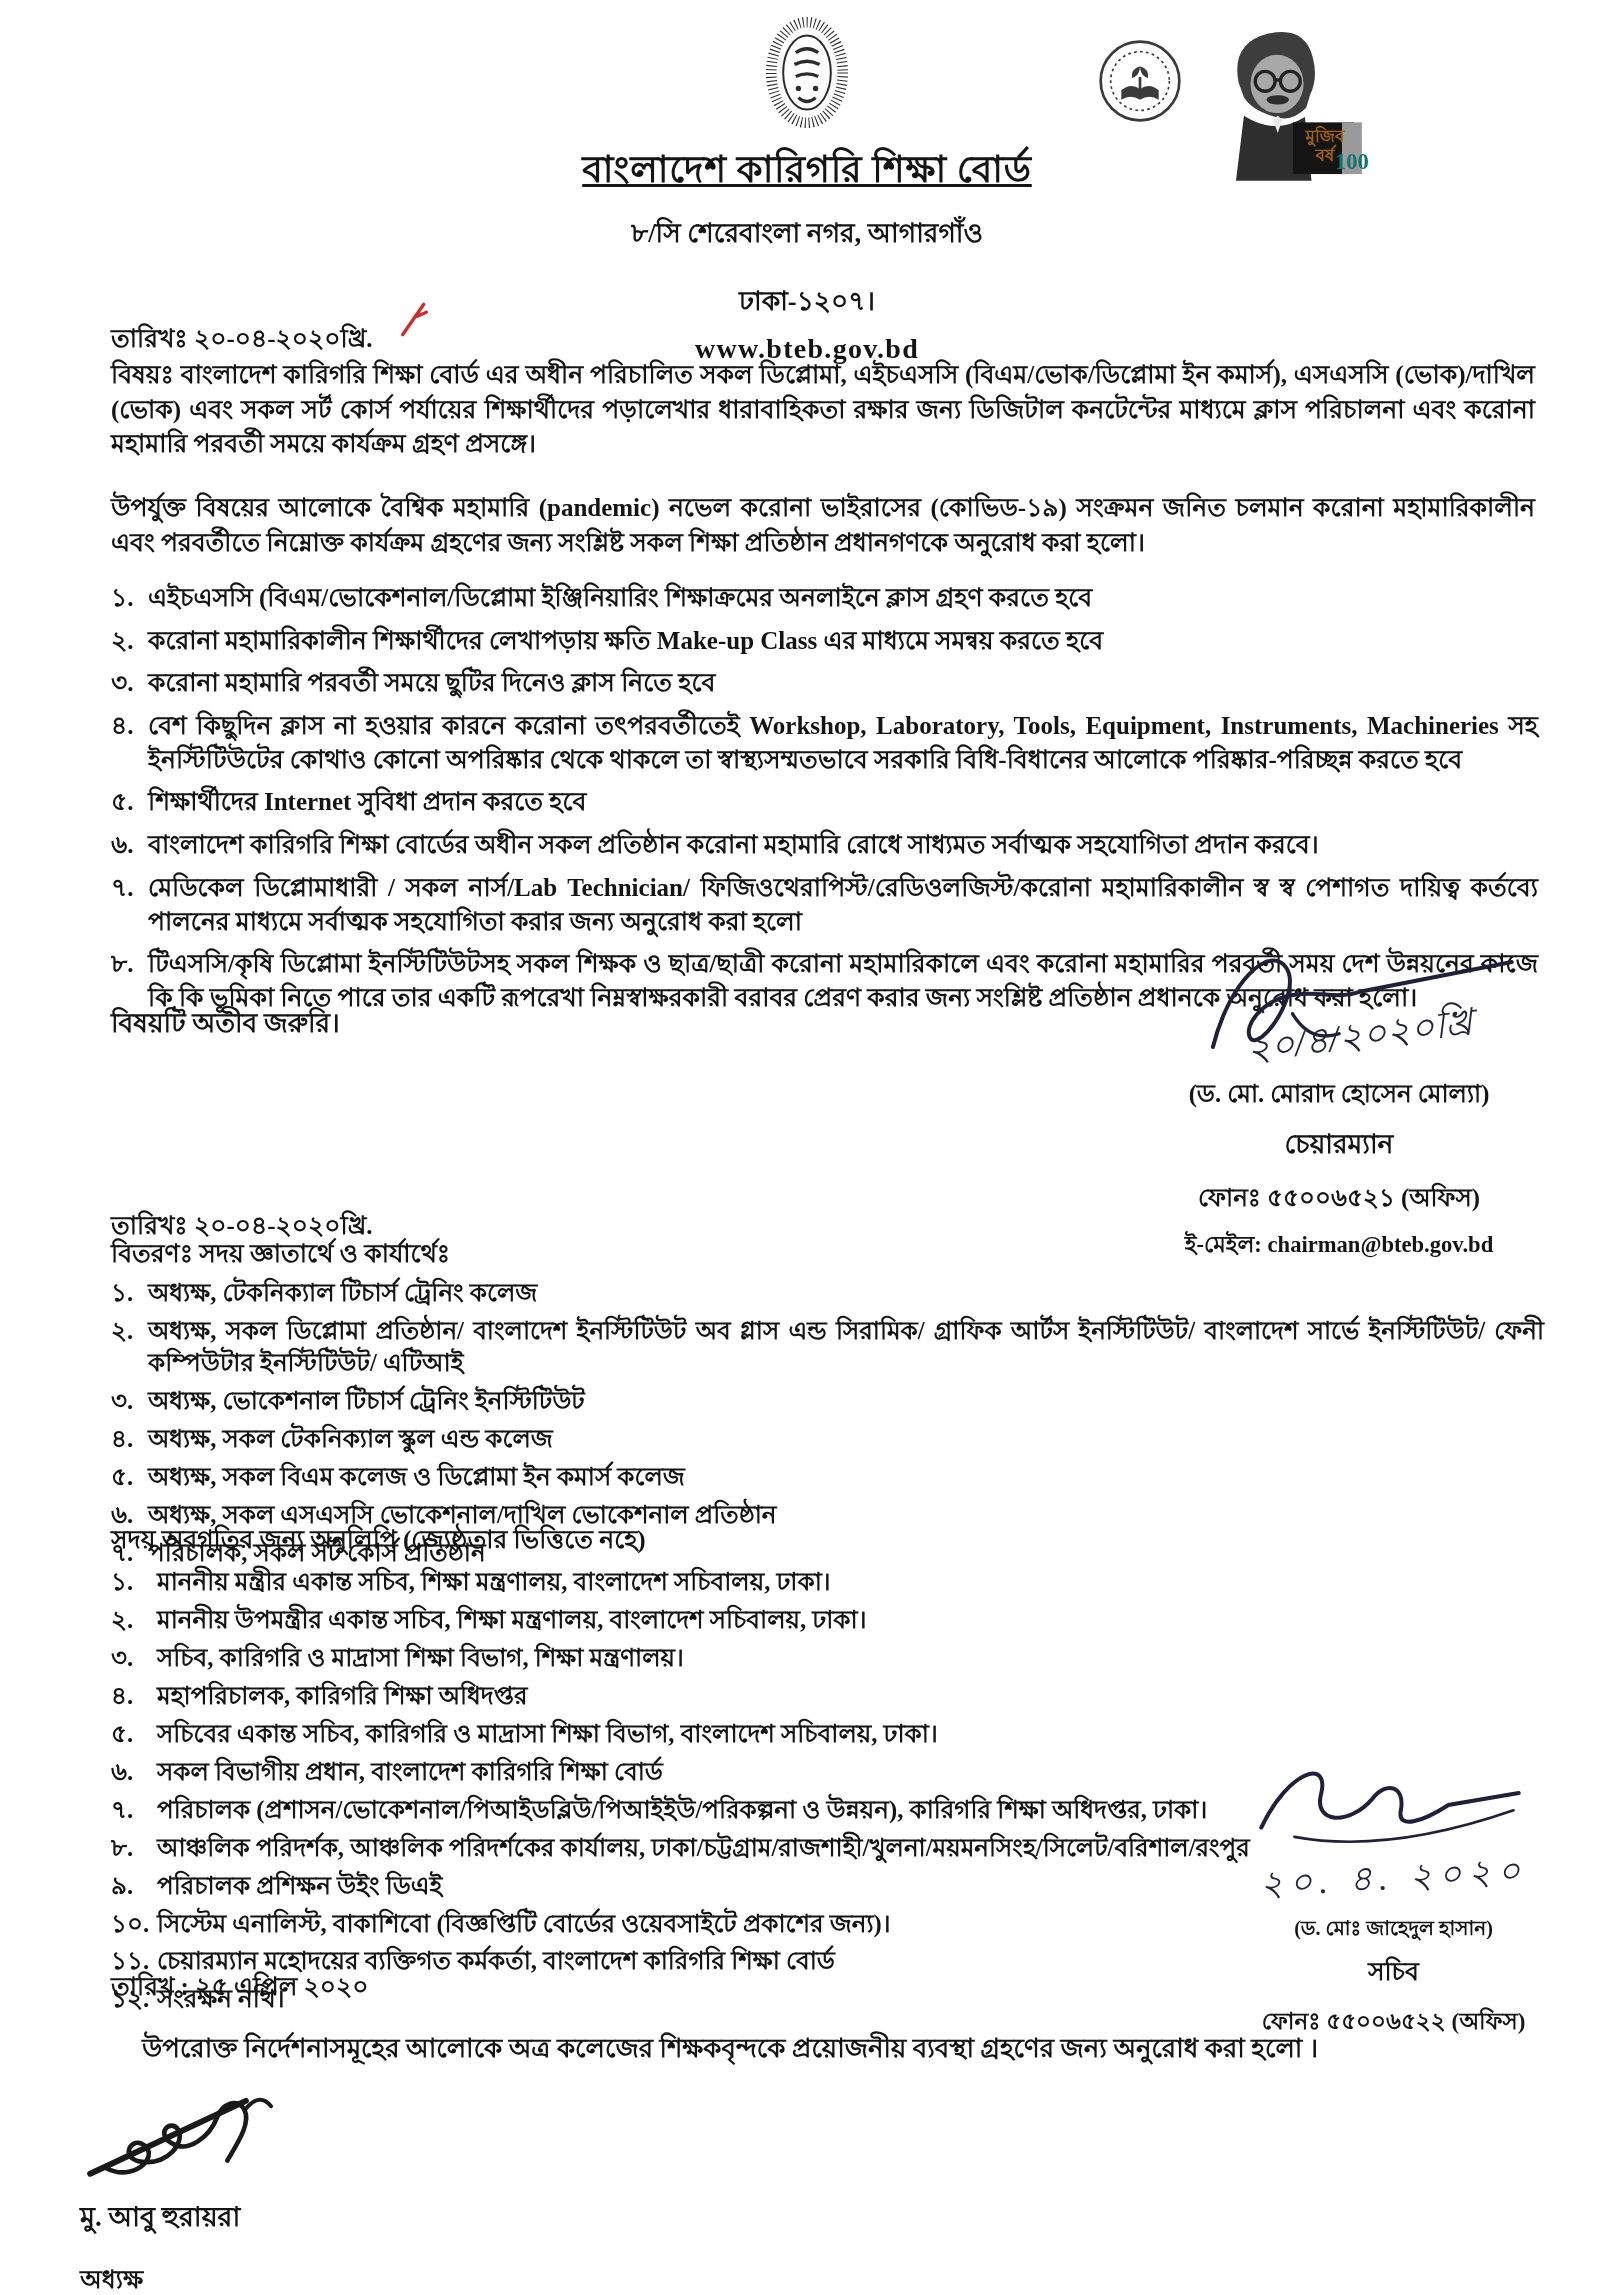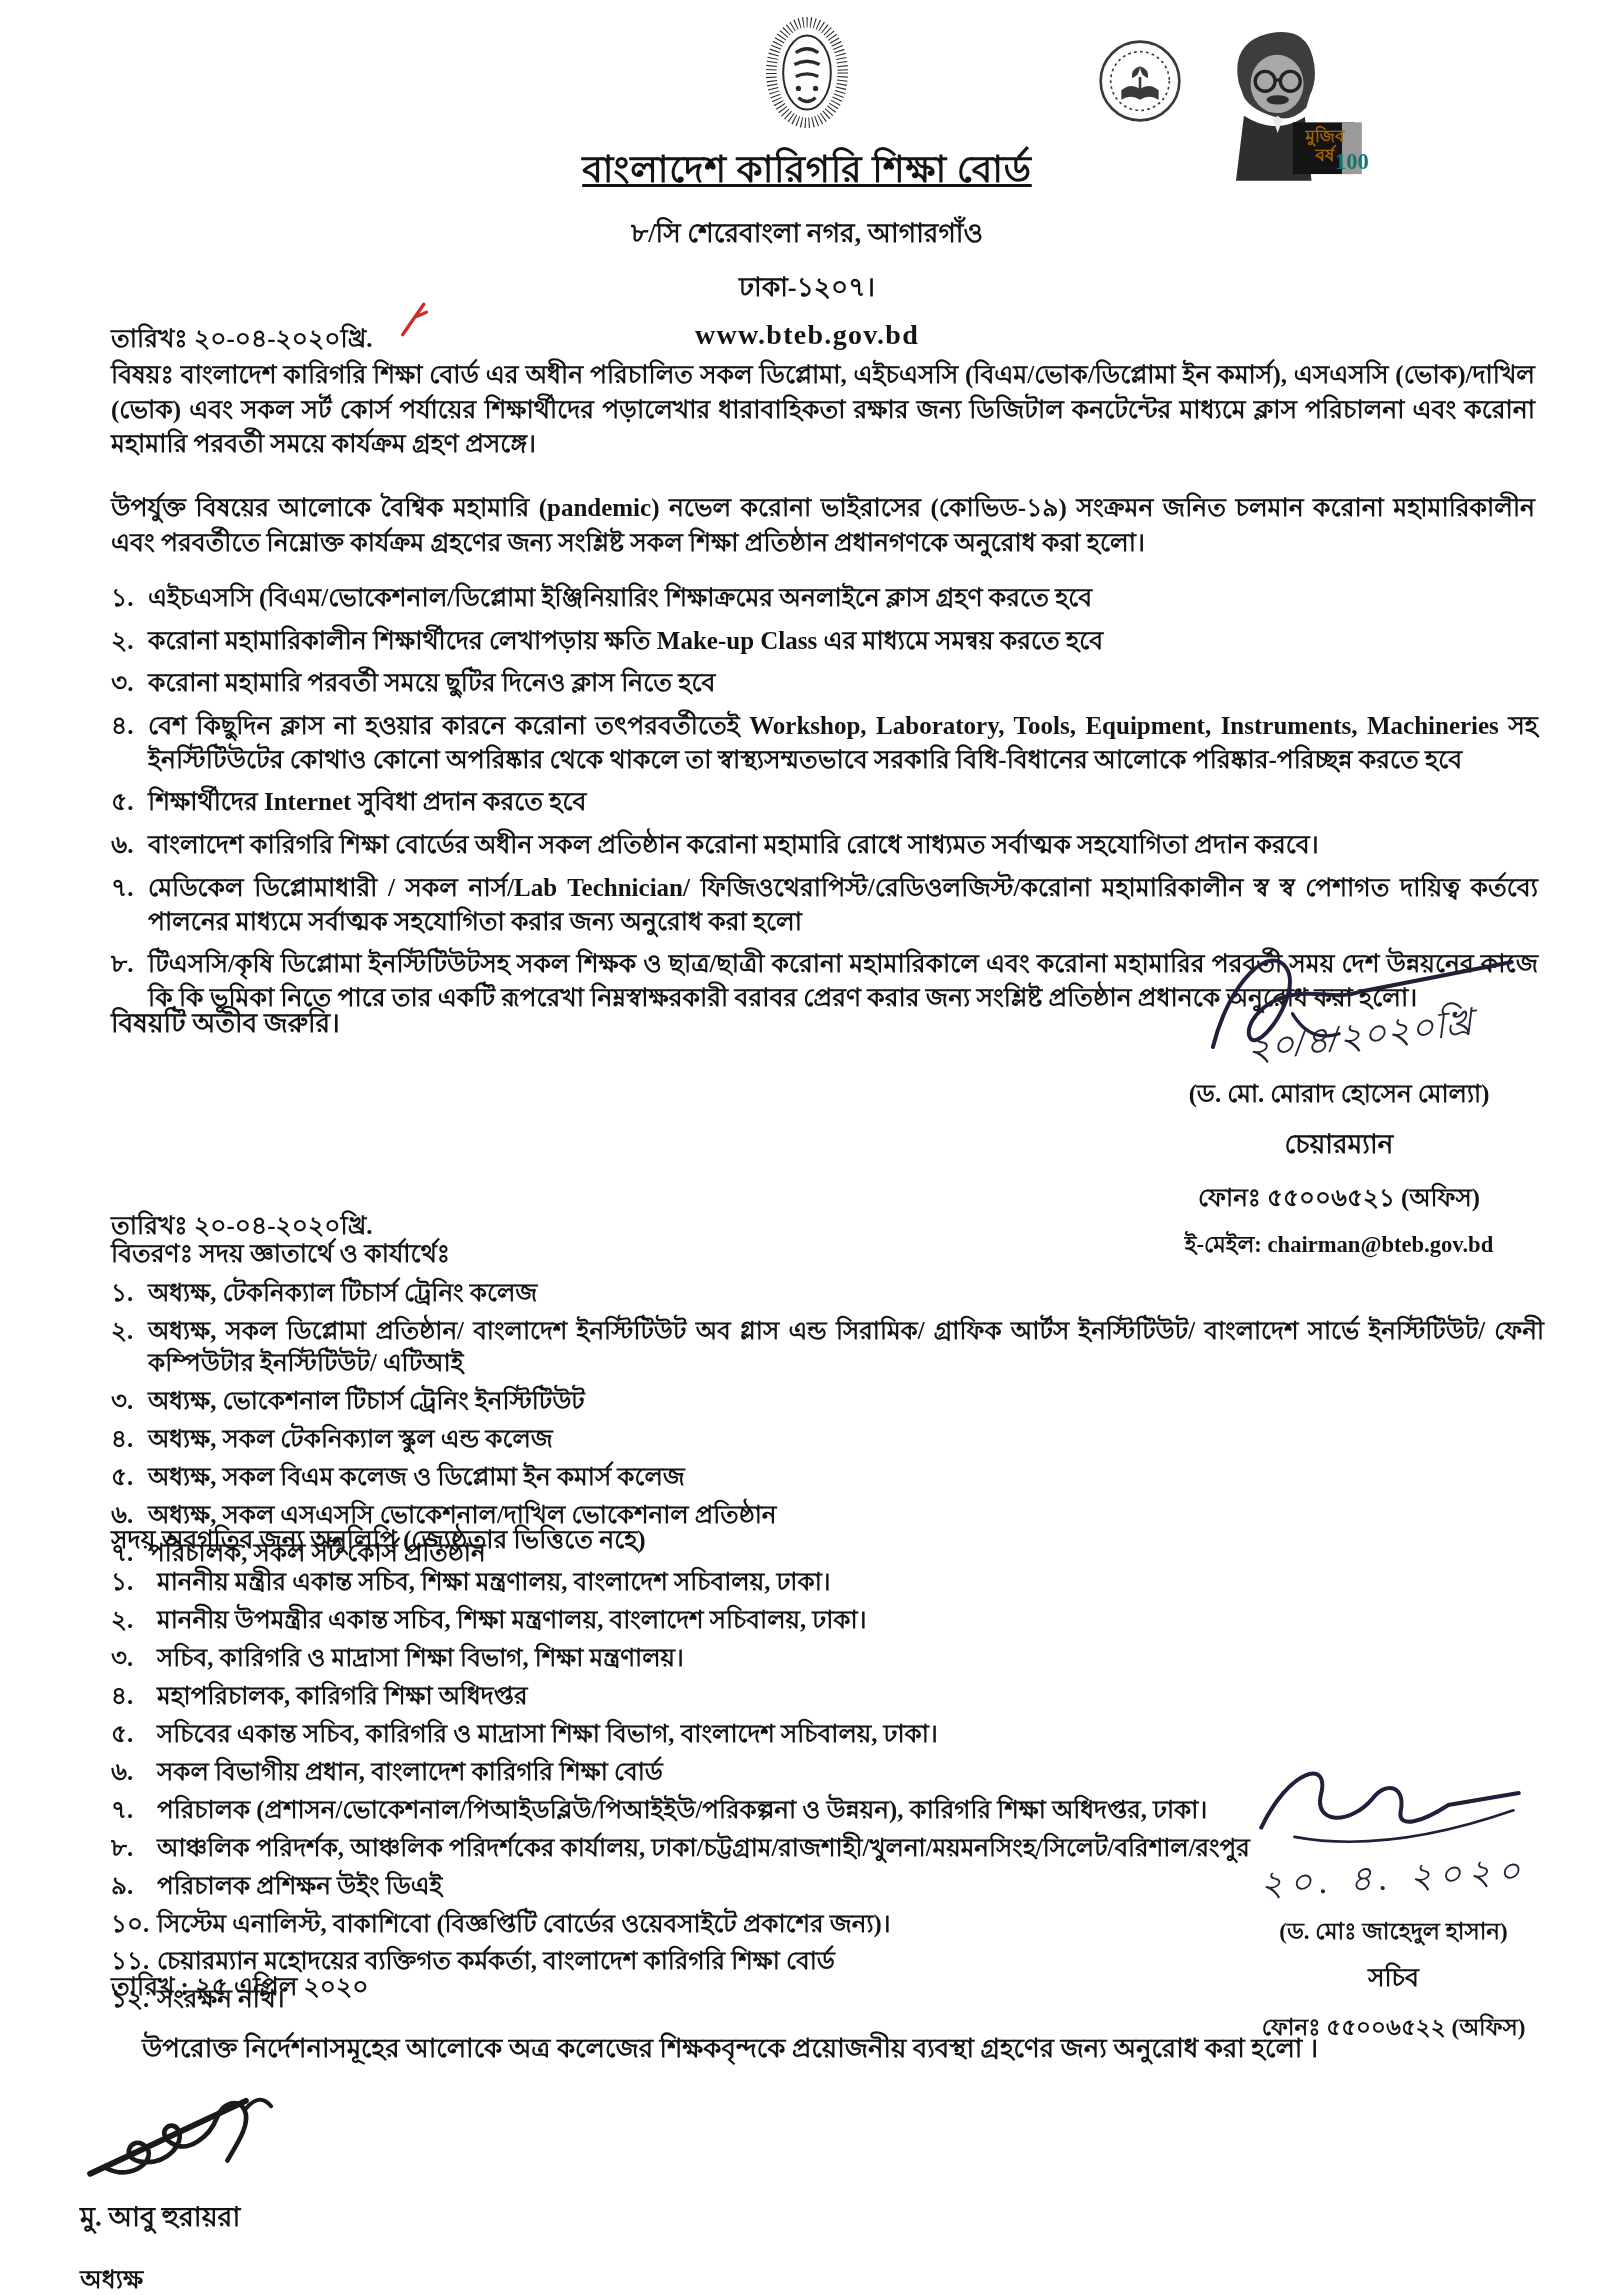--- a/index.html
+++ b/index.html
@@ -7,21 +7,21 @@
   body { width:1614px; height:2295px; position:relative;
          font-family:"Liberation Serif","DejaVu Serif",serif; color:#141414; }
   .page { position:absolute; inset:0; background:#ffffff; overflow:hidden; }
   .abs { position:absolute; }
 
   
   .sec-header { top:9.3px; left:0; right:0; text-align:center; }
   .seal-wrap { display:block; margin:0 auto; width:100px; height:127px; }
   .org-name { margin-top:4px; font-size:37px; font-weight:700; letter-spacing:0.7px;text-decoration:underline; }
   .addr { margin-top:9.3px; font-size:26.5px; font-weight:600; }
-  .city { margin-top:10px; font-size:26.5px; font-weight:600; }
+  .city { margin-top:24px; font-size:26.5px; font-weight:600; }
   .site { margin-top:8px; font-size:28px; font-weight:600; letter-spacing:1.3px; }
 
   .logo-college { top:37px; left:1096px; width:88px; height:88px; }
   .logo-mujib   { top:22.6px; left:1212px; width:150px; height:159px; }
   .mujib-box-text { position:absolute; left:85px; top:104px; width:56px; text-align:center;
                     color:#a16207; font-size:17px; line-height:1.15; font-weight:700; }
   .mujib-num { position:absolute; left:123px; top:126px; color:#0f766e; font-size:22.6px; font-weight:700; }
 
   
   .memo-row { left:111px; width:1479px; display:flex; justify-content:space-between;
@@ -66,21 +66,21 @@
   .sec-copies { top:1524px; left:111px; width:1433px; font-size:24.6px; line-height:1.3; font-weight:600; }
   .sec-copies .num { flex:0 0 46px; }
   .sec-copies .list-heading { margin-bottom:9.3px; }
 
   
   .sec-secretary { top:1749px; left:1221px; width:345px; text-align:center; }
   .sec-secretary .sig-zone { height:100px; }
   .sec-secretary .sig-svg { left:26.5px; }
   .hand-date2 { display:block; margin-top:1.3px; font-size:35px; font-weight:500; font-style:italic;
                 color:#23233a; letter-spacing:6.6px; transform:rotate(-3deg); }
-  .sec-secretary .sign-name { margin-top:4px; font-size:23px; }
+  .sec-secretary .sign-name { margin-top:4px; font-size:20px; }
   .sec-secretary .sign-title { margin-top:5.3px; font-size:25px; }
   .sec-secretary .sign-phone { margin-top:8px; font-size:23px; }
 
   
   .sec-endorse { top:2028px; left:142px; width:1327px; font-size:26px; font-weight:600; }
   .sec-principal { top:2081px; left:80px; width:465px; }
   .pr-name { margin-top:6.6px; font-size:27px; font-weight:700; }
   .pr-title { margin-top:19px; font-size:25px; font-weight:700; }
 </style>
 </head>

